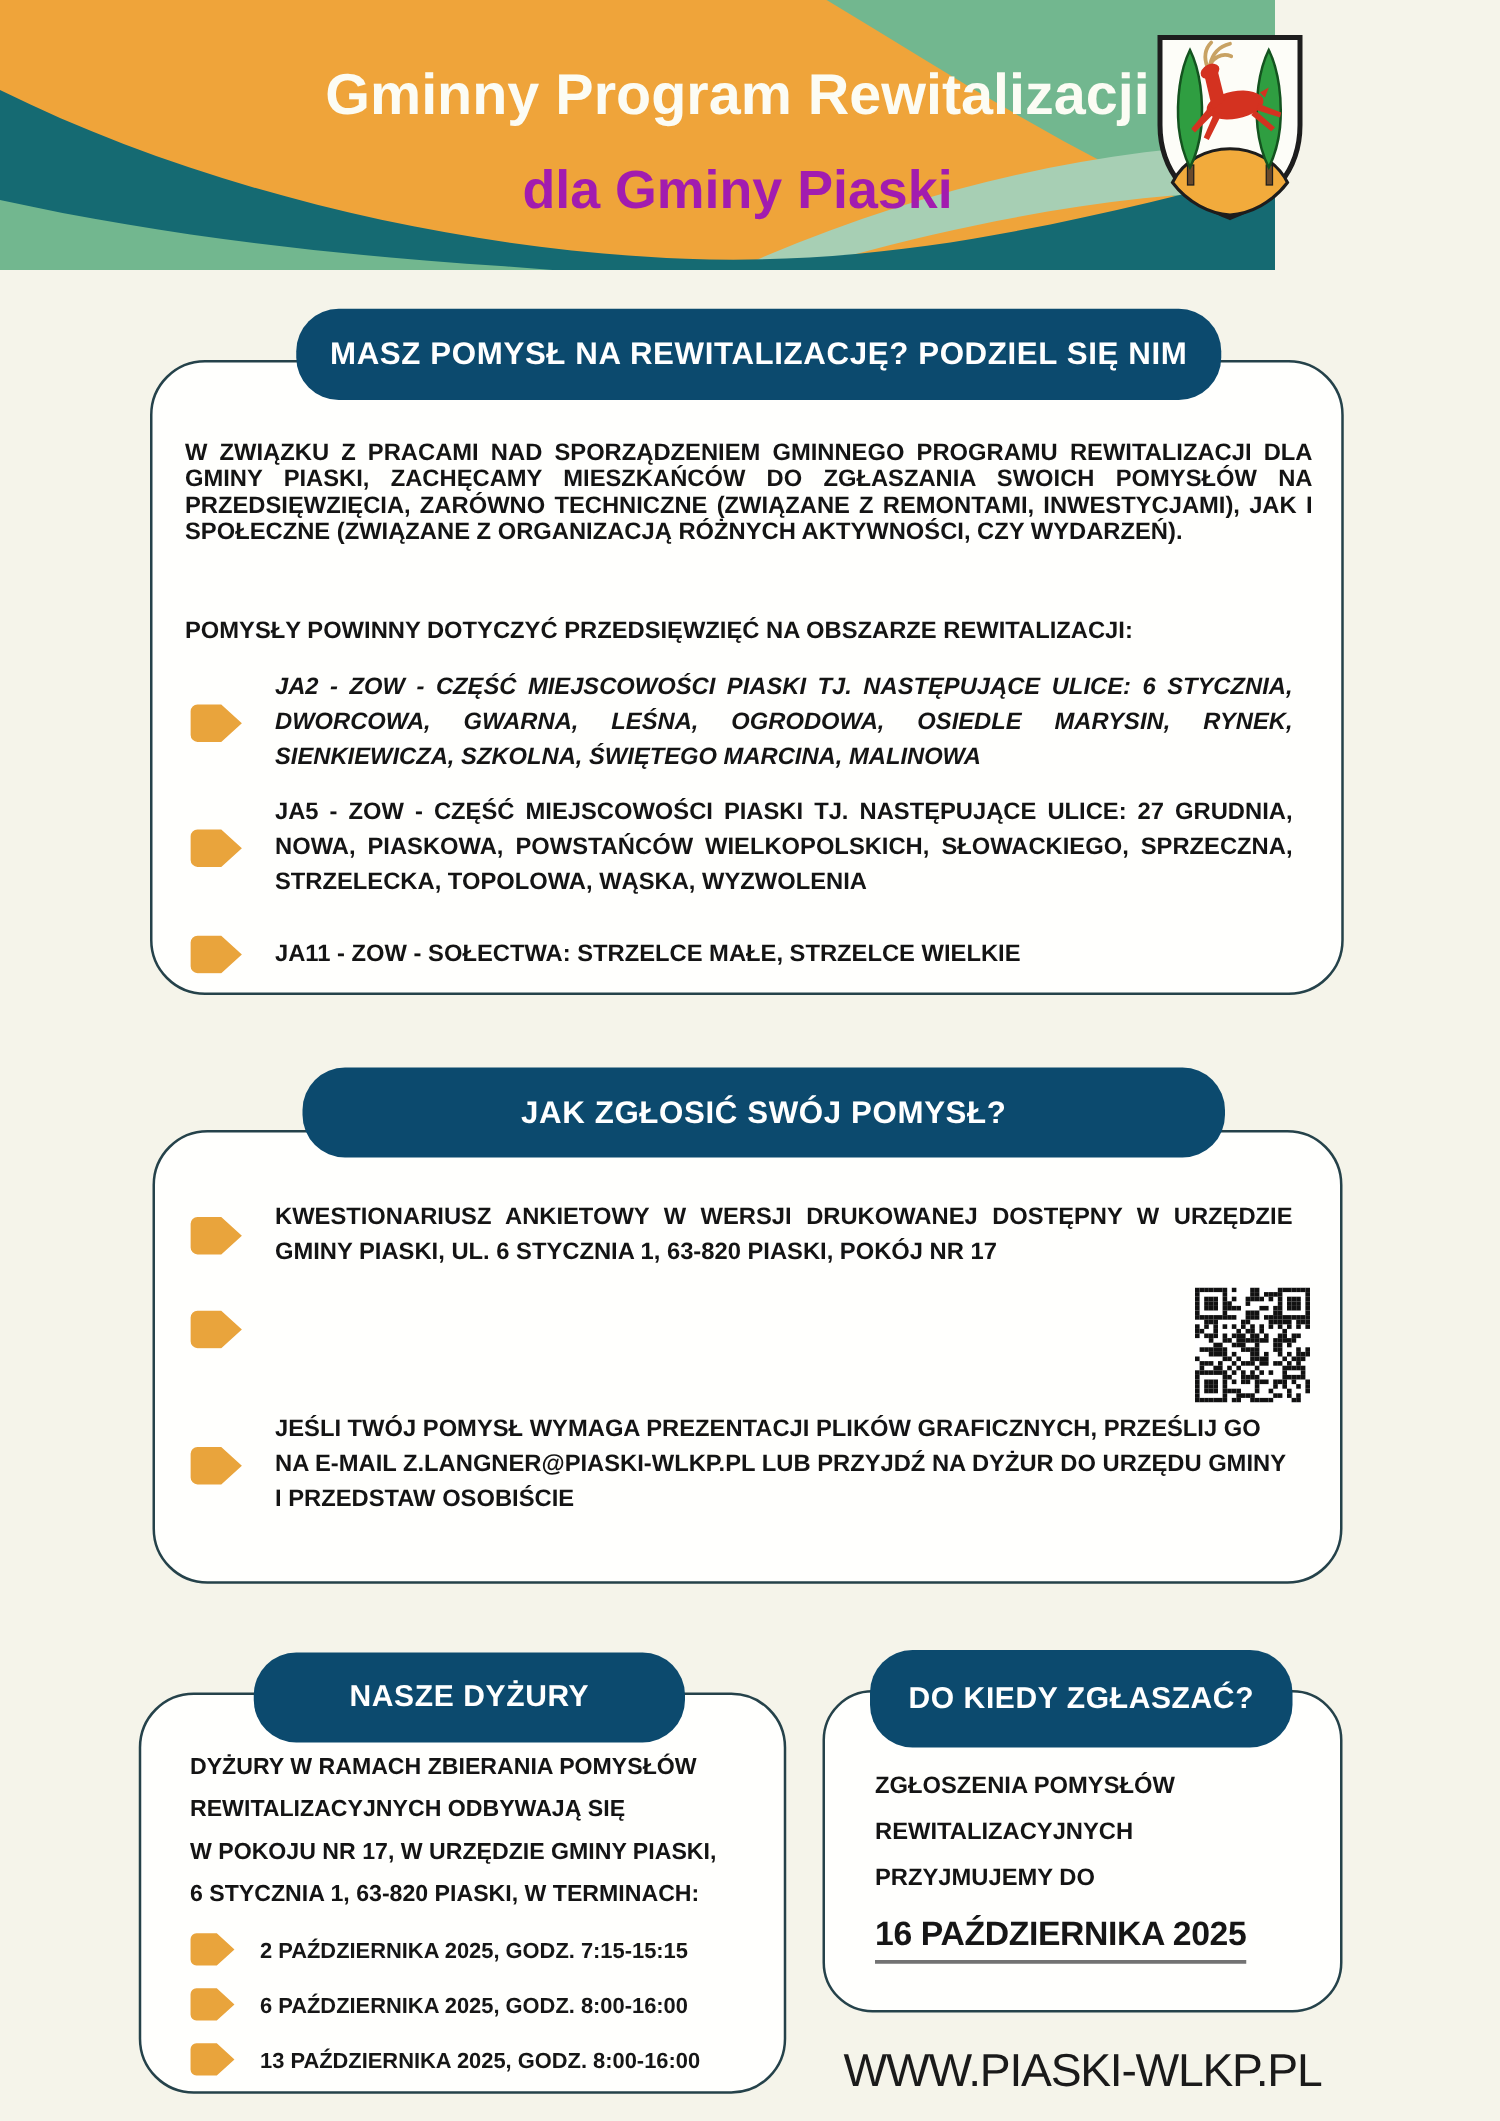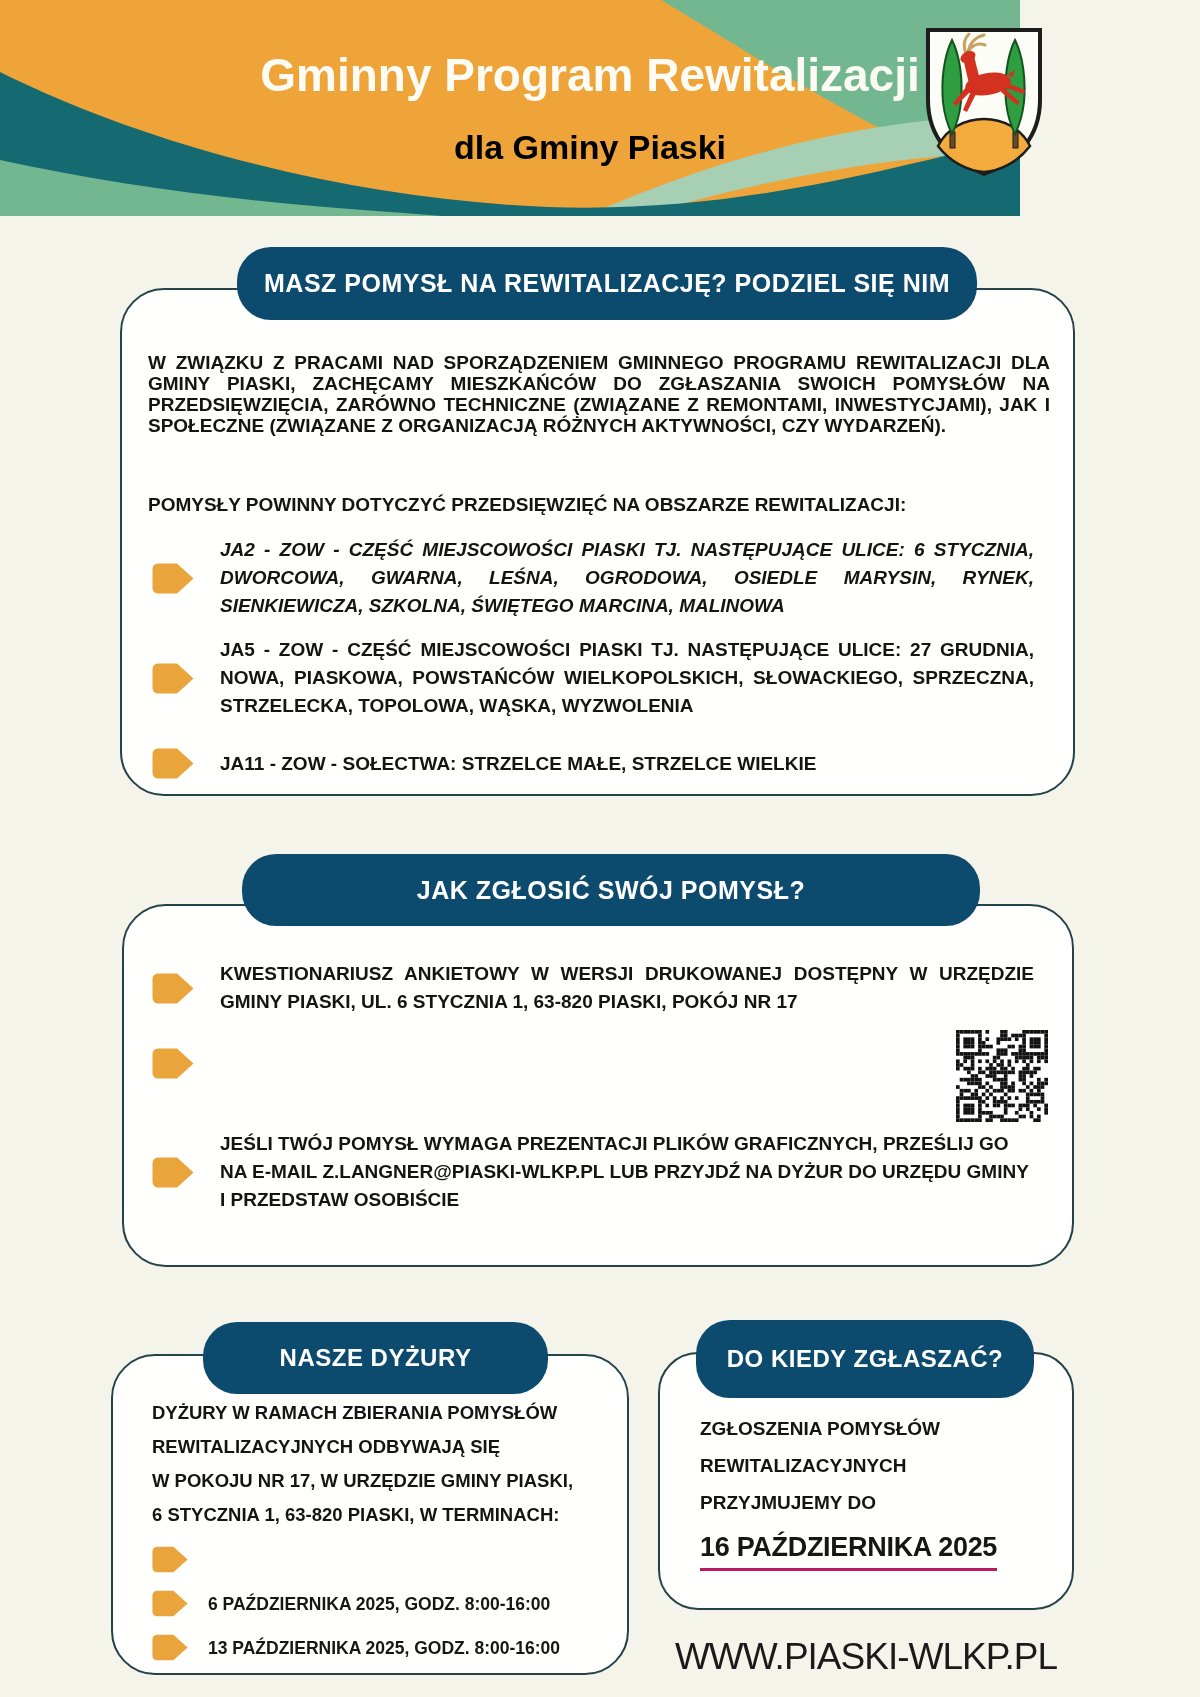--- a/index.html
+++ b/index.html
@@ -9,21 +9,21 @@
     font-family:"Liberation Sans", sans-serif;
     color:#161616;
   }
   
   .header{position:absolute;left:0;top:0;width:1020px;height:216px;}
   .header svg.waves{position:absolute;left:0;top:0;width:100%;height:100%;}
   .title-wrap{position:absolute;left:140px;top:0;width:900px;height:216px;text-align:center;}
   .title-line1{position:absolute;left:0;top:48px;width:100%;
     font-size:46px;font-weight:bold;color:#fcfcf4;letter-spacing:0px;}
   .title-line2{position:absolute;left:0;top:128px;width:100%;
-    font-size:34px;font-weight:bold;color:#000000;}
+    font-size:43px;font-weight:bold;color:#a21caf;}
   .crest{position:absolute;left:922px;top:26px;width:124px;height:152px;}
   
   .pill{
     position:absolute;background:#0c4a6e;border-radius:34px;
     color:#ffffff;font-weight:bold;text-align:center;z-index:3;
     display:flex;align-items:center;justify-content:center;
     letter-spacing:.5px;
   }
   .card{
     position:absolute;background:#fffffd;border:2px solid #25424a;
@@ -41,21 +41,21 @@
     text-align:justify;text-align-last:left;
   }
   .nojust{text-align:left !important;}
   
   .duty-line{line-height:34px;}
   .small-bullet{position:absolute;display:flex;align-items:center;z-index:2;}
   .small-bullet .tag{margin-right:20px;}
   .small-bullet .btxt{font-size:17.5px;line-height:24px;font-weight:bold;white-space:nowrap;}
   .deadline-date{
     position:absolute;font-size:27px;font-weight:bold;letter-spacing:-.3px;
-    border-bottom:3px solid #be185d;padding-bottom:5px;z-index:2;white-space:nowrap;
+    border-bottom:3px solid #737373;padding-bottom:5px;z-index:2;white-space:nowrap;
   }
   .footer-url{
     position:absolute;left:626px;top:1636px;width:480px;text-align:center;
     font-size:37px;font-weight:400;letter-spacing:-1px;color:#1a1a1a;z-index:2;
   }
   .qr{position:absolute;left:956px;top:1030px;width:92px;height:92px;z-index:2;background:#fff;}
 </style>
 </head>
 <body>
 
@@ -498,20 +498,21 @@
 
 <div class="body-text nojust pre duty-line" style="left:152px;top:1396px;width:450px;font-size:18.5px;">DYŻURY W RAMACH ZBIERANIA POMYSŁÓW
 REWITALIZACYJNYCH ODBYWAJĄ SIĘ
 W POKOJU NR 17, W URZĘDZIE GMINY PIASKI,
 6 STYCZNIA 1, 63-820 PIASKI, W TERMINACH:</div>
 
 <div class="small-bullet" style="left:152px;top:1546px;">
   <svg class="tag" width="36" height="27" viewBox="0 0 42 31">
     <path d="M6 .5 H25 L41.5 15.5 L25 30.5 H6 A5.5 5.5 0 0 1 .5 25 V6 A5.5 5.5 0 0 1 6 .5 Z" fill="#e9a43c"></path>
   </svg>
+  <div class="btxt">2 PAŹDZIERNIKA 2025, GODZ.  7:15-15:15</div>
 </div>
 <div class="small-bullet" style="left:152px;top:1590px;">
   <svg class="tag" width="36" height="27" viewBox="0 0 42 31">
     <path d="M6 .5 H25 L41.5 15.5 L25 30.5 H6 A5.5 5.5 0 0 1 .5 25 V6 A5.5 5.5 0 0 1 6 .5 Z" fill="#e9a43c"></path>
   </svg>
   <div class="btxt">6 PAŹDZIERNIKA 2025, GODZ. 8:00-16:00</div>
 </div>
 <div class="small-bullet" style="left:152px;top:1634px;">
   <svg class="tag" width="36" height="27" viewBox="0 0 42 31">
     <path d="M6 .5 H25 L41.5 15.5 L25 30.5 H6 A5.5 5.5 0 0 1 .5 25 V6 A5.5 5.5 0 0 1 6 .5 Z" fill="#e9a43c"></path>

